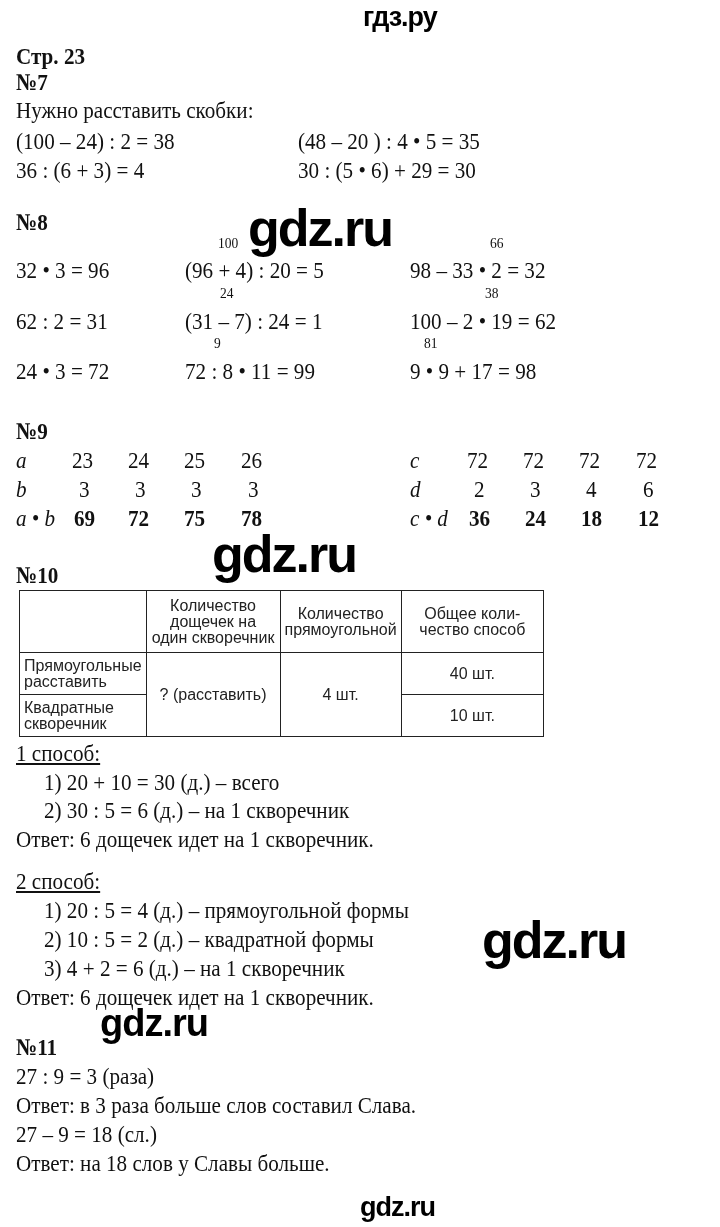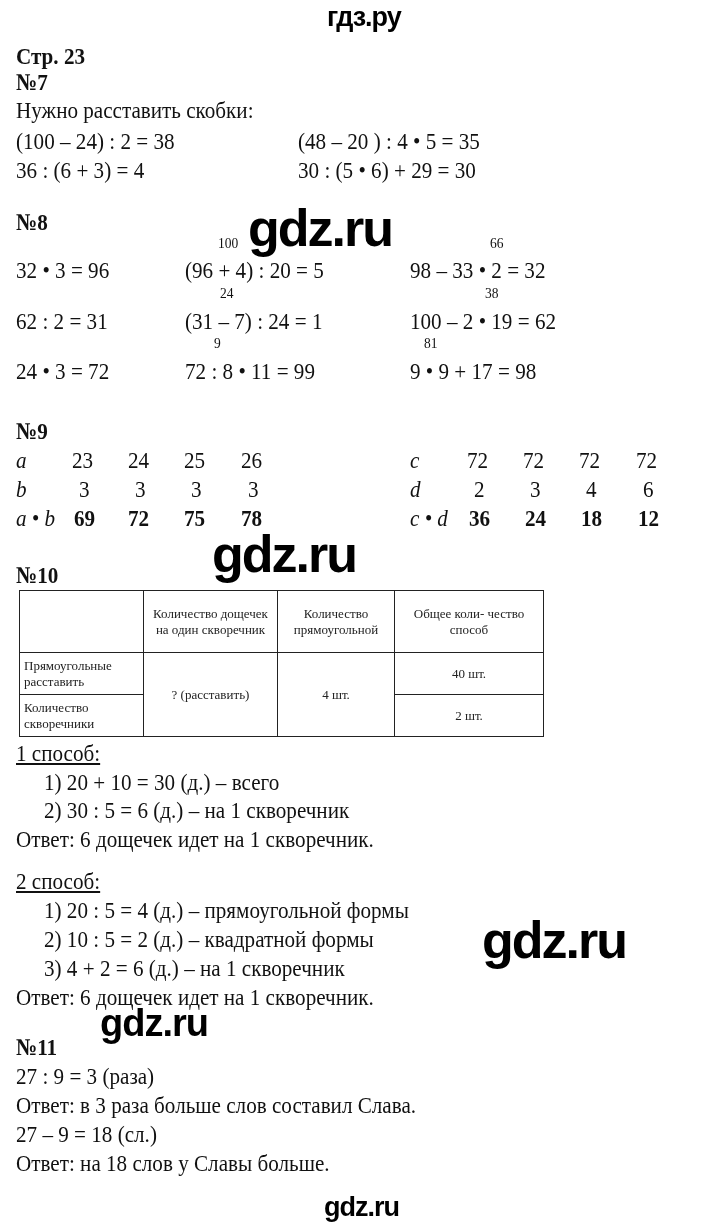--- a/index.html
+++ b/index.html
@@ -1,26 +1,26 @@
 <!DOCTYPE html>
 <html><head>
 <meta charset="utf-8">
 <style>
   html, body { margin: 0; padding: 0; background: #ffffff; }
   body { width: 720px; height: 1227px; position: relative; overflow: hidden; color: #111; font-family: "Liberation Serif", serif; }
   .abs { position: absolute; white-space: nowrap; }
   .wm { font-family: "Liberation Sans", sans-serif; font-weight: bold; color: #000; letter-spacing: -1px; }
-  .wm-small { font-size: 27px; }
+  .wm-small { font-size: 27px; margin-left: 36px; }
   .wm-big { font-size: 52px; letter-spacing: -2px; }
   .t { font-size: 24px; line-height: 26px; transform: scaleX(0.88); transform-origin: left top; }
   .b { font-weight: bold; }
   .sup { font-size: 15px; line-height: 16px; transform: scaleX(0.9); transform-origin: left top; }
   .it { font-style: italic; }
   .u { text-decoration: underline; }
-  table.tbl { position: absolute; left: 19px; top: 590px; width: 525px; border-collapse: collapse; font-family: Liberation Serif, serif; font-size: 13px; line-height: 16px; }
+  table.tbl { position: absolute; left: 19px; top: 590px; width: 525px; border-collapse: collapse; font-family: Liberation Sans, sans-serif; font-size: 16px; line-height: 16px; }
   table.tbl td { border: 1.5px solid #222; text-align: center; vertical-align: middle; padding: 2px 4px; color: #222; }
   table.tbl td.left { text-align: left; padding-left: 4px; }
 </style>
 </head>
 <body>
 
 <div class="abs wm wm-small" style="left:327px; top:2px;">гдз.ру</div>
 <div class="abs wm wm-big" style="left:248px; top:198px;">gdz.ru</div>
 <div class="abs wm wm-big" style="left:212px; top:524px;">gdz.ru</div>
 <div class="abs wm wm-big" style="left:482px; top:910px;">gdz.ru</div>
@@ -101,22 +101,22 @@
     <td style="width:108px;">Количество прямоугольной</td>
     <td>Общее коли- чество способ</td>
   </tr>
   <tr style="height:42px;">
     <td class="left">Прямоугольные расставить</td>
     <td rowspan="2">? (расставить)</td>
     <td rowspan="2">4 шт.</td>
     <td>40 шт.</td>
   </tr>
   <tr style="height:42px;">
-    <td class="left">Количество скворечники</td>
-    <td>2 шт.</td>
+    <td class="left">Квадратные скворечник</td>
+    <td>10 шт.</td>
   </tr>
 </tbody>
   </table>
 
 <div class="abs t u" style="left:16px; top:740px;">1 способ:</div>
 <div class="abs t" style="left:44px; top:769px;">1) 20 + 10 = 30 (д.) – всего</div>
 <div class="abs t" style="left:44px; top:797px;">2) 30 : 5 = 6 (д.) – на 1 скворечник</div>
 <div class="abs t" style="left:16px; top:826px;">Ответ: 6 дощечек идет на 1 скворечник.</div>
 
 <div class="abs t u" style="left:16px; top:868px;">2 способ:</div>

